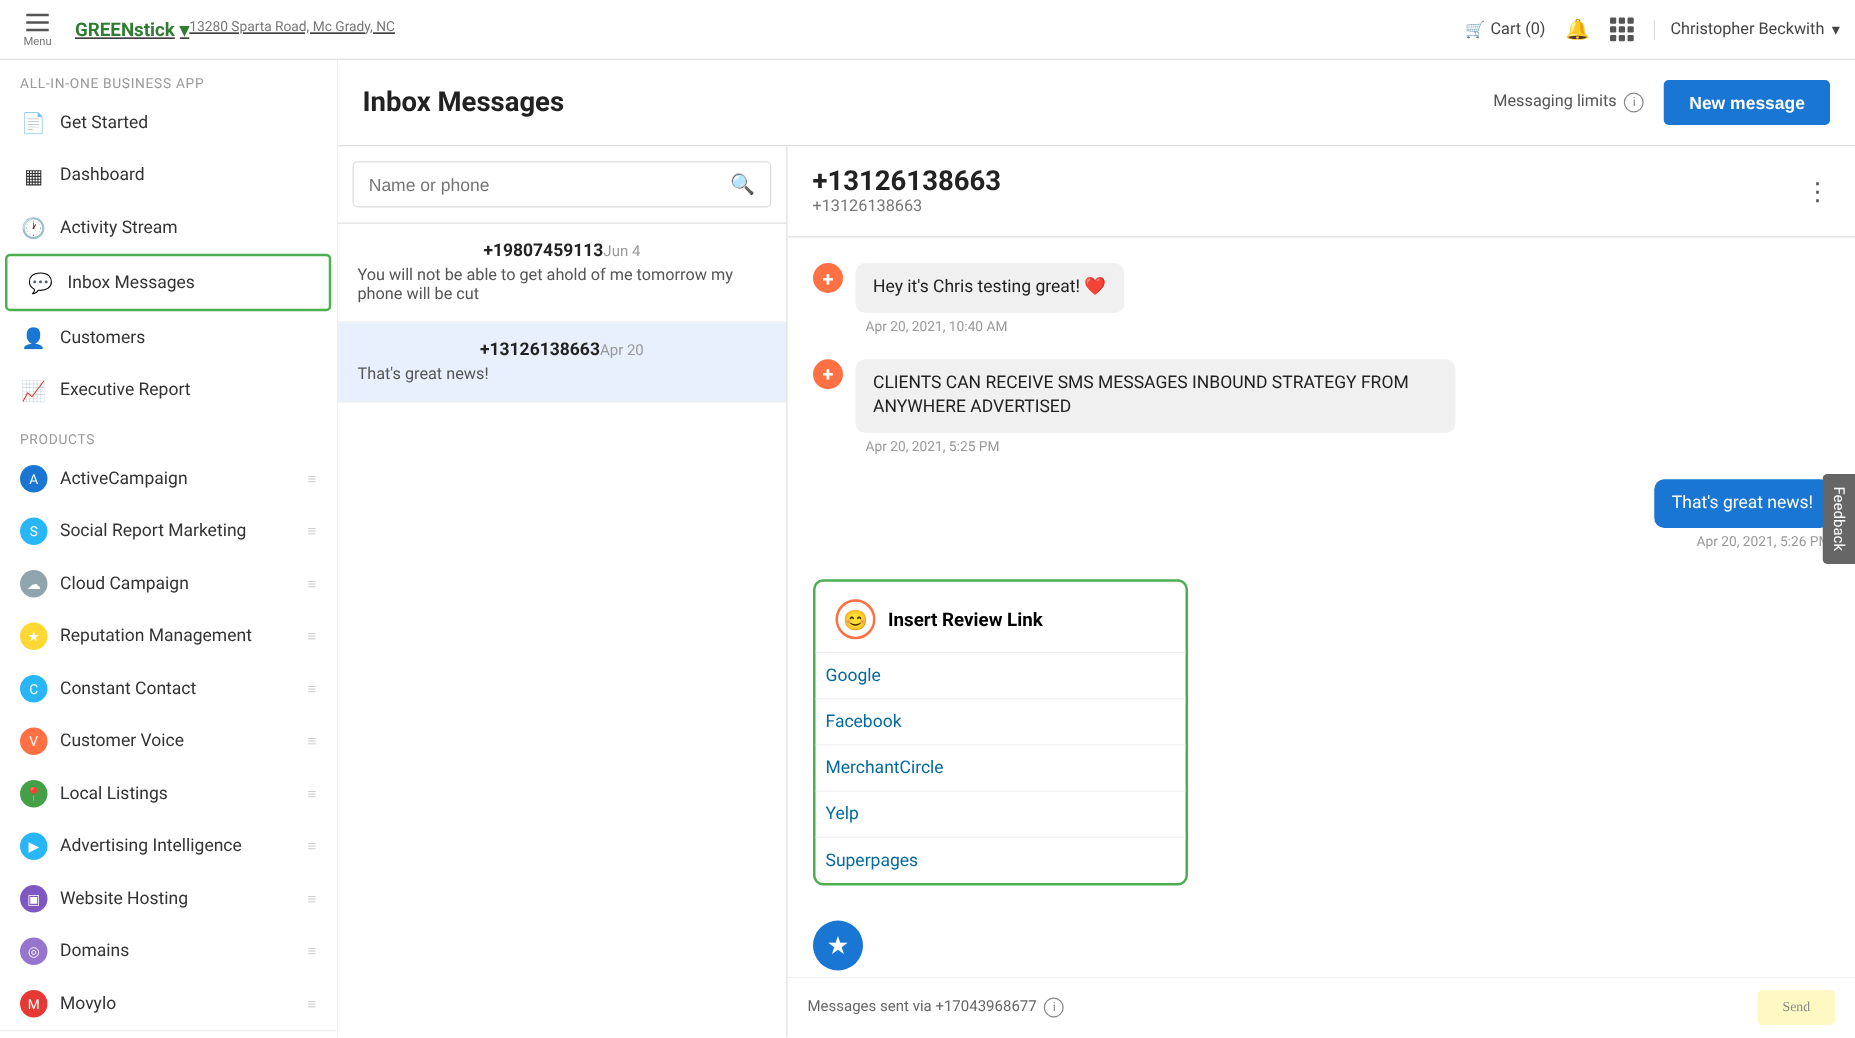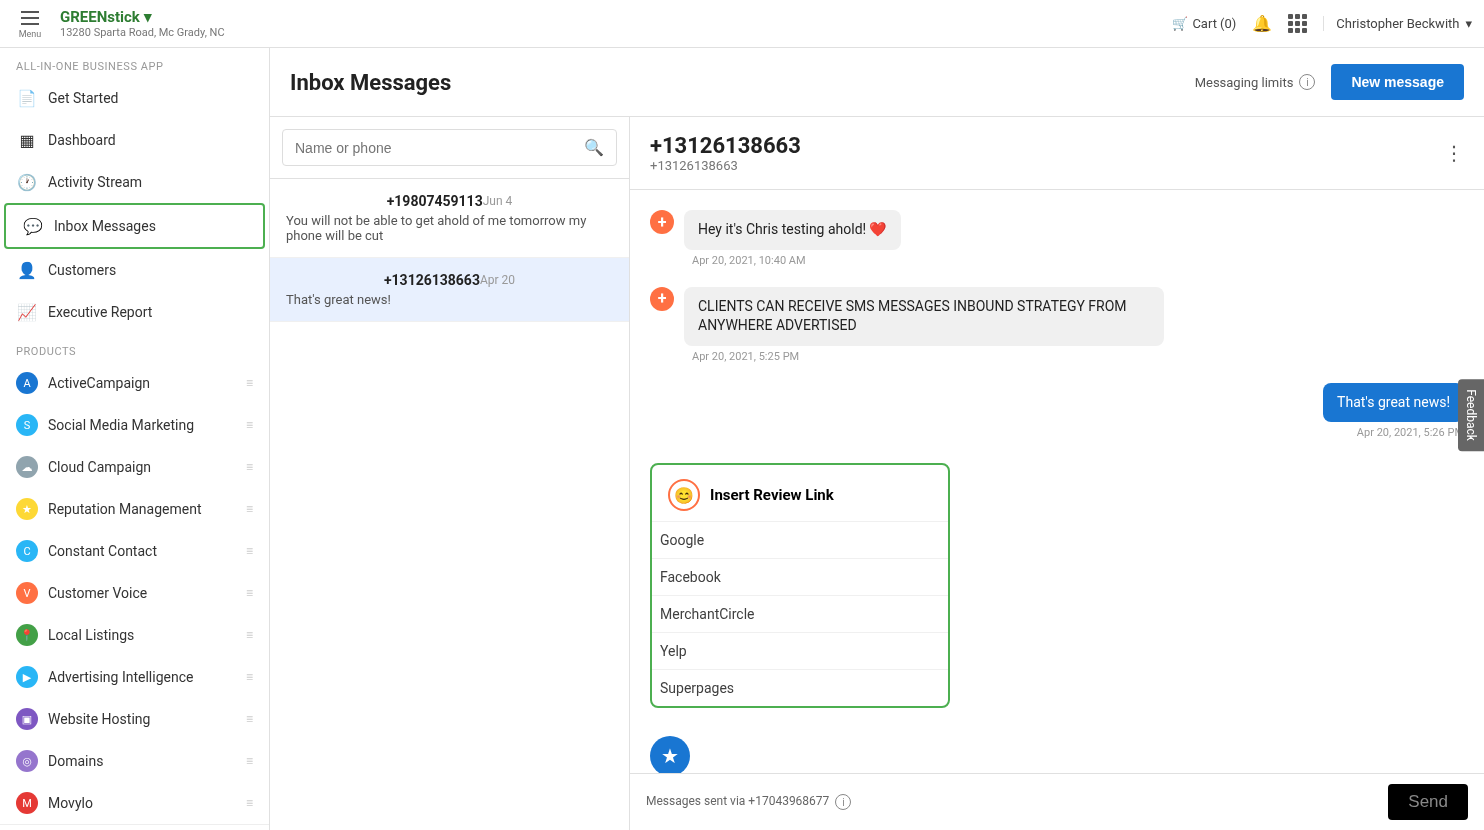--- a/index.html
+++ b/index.html
@@ -6,21 +6,21 @@
     body { font-family: -apple-system, BlinkMacSystemFont, 'Segoe UI', Roboto, sans-serif; font-size: 14px; background: #fff; overflow: hidden; }
 
     
     .topbar {
       display: flex; align-items: center; height: 48px;
       background: #fff; border-bottom: 1px solid #e0e0e0;
       padding: 0 12px; gap: 12px; position: fixed; top: 0; left: 0; right: 0; z-index: 100;
     }
     .topbar-menu { display: flex; flex-direction: column; align-items: center; justify-content: center; cursor: pointer; min-width: 36px; }
     .topbar-menu span { display: block; width: 18px; height: 2px; background: #555; margin: 2px 0; }
-    .topbar-brand { display: flex; flex-direction: column; }
+    .topbar-brand { display: flex; flex-direction: row; text-decoration: underline; }
     .topbar-brand .brand-name { font-weight: 700; font-size: 15px; color: #2e7d32; display: flex; align-items: center; gap: 4px; }
     .topbar-brand .brand-sub { font-size: 11px; color: #777; }
     .topbar-spacer { flex: 1; }
     .topbar-right { display: flex; align-items: center; gap: 16px; }
     .cart-btn { display: flex; align-items: center; gap: 4px; color: #444; font-size: 13px; cursor: pointer; }
     .bell-icon { color: #444; font-size: 16px; cursor: pointer; }
     .grid-icon { color: #444; font-size: 16px; cursor: pointer; display: grid; grid-template-columns: repeat(3,5px); gap: 2px; }
     .grid-icon span { width: 5px; height: 5px; background: #555; border-radius: 1px; display: block; }
     .user-badge { display: flex; align-items: center; gap: 6px; border-left: 1px solid #e0e0e0; padding-left: 12px; cursor: pointer; font-size: 13px; color: #444; }
 
@@ -39,21 +39,21 @@
 
     
     .sidebar-footer { padding: 12px 16px; border-top: 1px solid #eee; display: flex; align-items: center; gap: 10px; }
 
     
     .content-area { flex: 1; display: flex; flex-direction: column; overflow: hidden; }
 
     
     .page-header { display: flex; align-items: center; padding: 16px 20px; border-bottom: 1px solid #e0e0e0; }
     .page-title { font-size: 22px; font-weight: 700; color: #222; flex: 1; }
-    .messaging-limits { display: flex; align-items: center; gap: 6px; font-size: 13px; color: #555; margin-right: 16px; cursor: pointer; }
+    .messaging-limits { display: flex; gap: 6px; font-size: 13px; color: #555; margin-right: 16px; cursor: pointer; }
     .new-message-btn { background: #1976d2; color: #fff; border: none; border-radius: 4px; padding: 10px 20px; font-size: 14px; font-weight: 600; cursor: pointer; }
 
     
     .messages-layout { display: flex; flex: 1; overflow: hidden; }
 
     
     .message-list { width: 360px; border-right: 1px solid #e0e0e0; display: flex; flex-direction: column; flex-shrink: 0; }
     .search-bar { padding: 12px; border-bottom: 1px solid #e0e0e0; }
     .search-input-wrap { display: flex; align-items: center; border: 1px solid #ddd; border-radius: 4px; padding: 8px 12px; background: #fff; }
     .search-input-wrap input { border: none; outline: none; flex: 1; font-size: 14px; color: #666; }
@@ -81,27 +81,27 @@
     .msg-bubble-wrap.outbound { align-items: flex-end; }
 
     .msg-row { display: flex; align-items: flex-start; gap: 10px; }
     .msg-plus { width: 24px; height: 24px; border-radius: 50%; background: #ff7043; display: flex; align-items: center; justify-content: center; color: #fff; font-size: 16px; font-weight: 700; cursor: pointer; flex-shrink: 0; }
 
     .bubble { padding: 10px 14px; border-radius: 8px; max-width: 480px; font-size: 14px; line-height: 1.4; }
     .bubble.inbound-bubble { background: #f0f0f0; color: #222; }
     .bubble.outbound-bubble { background: #1976d2; color: #fff; }
     .msg-time { font-size: 11px; color: #999; margin-top: 4px; margin-left: 42px; }
     .msg-time.outbound-time { margin-left: 0; margin-right: 0; text-align: right; }
-    .review-option { padding: 10px 8px; border-bottom: 1px solid #f0f0f0; font-size: 14px; color: #404040; cursor: pointer; }
+    .review-option { padding: 10px 8px; border-bottom: 1px solid #f0f0f0; font-size: 14px; color: #0369a1; cursor: pointer; }
     .review-option:last-child { border-bottom: none; }
 
     
     .send-bar { padding: 10px 16px; border-top: 1px solid #e0e0e0; display: flex; align-items: center; gap: 10px; }
     .send-info { flex: 1; font-size: 12px; color: #666; display: flex; gap: 6px; }
-    .send-btn { background: #000000; color: #888; border: none; border-radius: 4px; padding: 8px 20px; font-size: 17px; cursor: pointer; }
+    .send-btn { background: #fef9c3; color: #888; border: none; border-radius: 4px; padding: 8px 20px; font-size: 11px; cursor: pointer; font-family: Liberation Serif, serif; }
 
     .star-icon-btn { width: 40px; height: 40px; border-radius: 50%; background: #1976d2; display: flex; align-items: center; justify-content: center; color: #fff; font-size: 20px; cursor: pointer; border: none; flex-shrink: 0; }
 
     .feedback-tab { position: fixed; right: 0; top: 50%; transform: translateY(-50%); background: #666; color: #fff; writing-mode: vertical-rl; padding: 10px 6px; font-size: 12px; cursor: pointer; border-radius: 4px 0 0 4px; }
 
     
     .info-circle { width: 16px; height: 16px; border-radius: 50%; border: 1px solid #888; display: inline-flex; align-items: center; justify-content: center; font-size: 10px; color: #888; }
   </style>
 </head>
 <body>
@@ -177,21 +177,21 @@
 
     <div class="sidebar-section-label">PRODUCTS</div>
 
     <div class="sidebar-item">
       <div class="product-icon" style="background:#1976d2">A</div>
       <span class="s-label">ActiveCampaign</span>
       <span class="s-drag">≡</span>
     </div>
     <div class="sidebar-item">
       <div class="product-icon" style="background:#29b6f6">S</div>
-      <span class="s-label">Social Media Marketing</span>
+      <span class="s-label">Social Report Marketing</span>
       <span class="s-drag">≡</span>
     </div>
     <div class="sidebar-item">
       <div class="product-icon" style="background:#90a4ae">☁</div>
       <span class="s-label">Cloud Campaign</span>
       <span class="s-drag">≡</span>
     </div>
     <div class="sidebar-item">
       <div class="product-icon" style="background:#fdd835">★</div>
       <span class="s-label">Reputation Management</span>
@@ -285,21 +285,21 @@
             <div class="conv-phone-sub">+13126138663</div>
           </div>
           <div class="conv-more">⋮</div>
         </div>
 
         <div class="conv-messages">
 
           <div class="msg-bubble-wrap inbound">
             <div class="msg-row">
               <div class="msg-plus">+</div>
-              <div class="bubble inbound-bubble">Hey it's Chris testing ahold! ❤️</div>
+              <div class="bubble inbound-bubble">Hey it's Chris testing great! ❤️</div>
             </div>
             <div class="msg-time">Apr 20, 2021, 10:40 AM</div>
           </div>
 
           <div class="msg-bubble-wrap inbound">
             <div class="msg-row">
               <div class="msg-plus">+</div>
               <div class="bubble inbound-bubble">CLIENTS CAN RECEIVE SMS MESSAGES INBOUND STRATEGY FROM ANYWHERE ADVERTISED</div>
             </div>
             <div class="msg-time">Apr 20, 2021, 5:25 PM</div>

